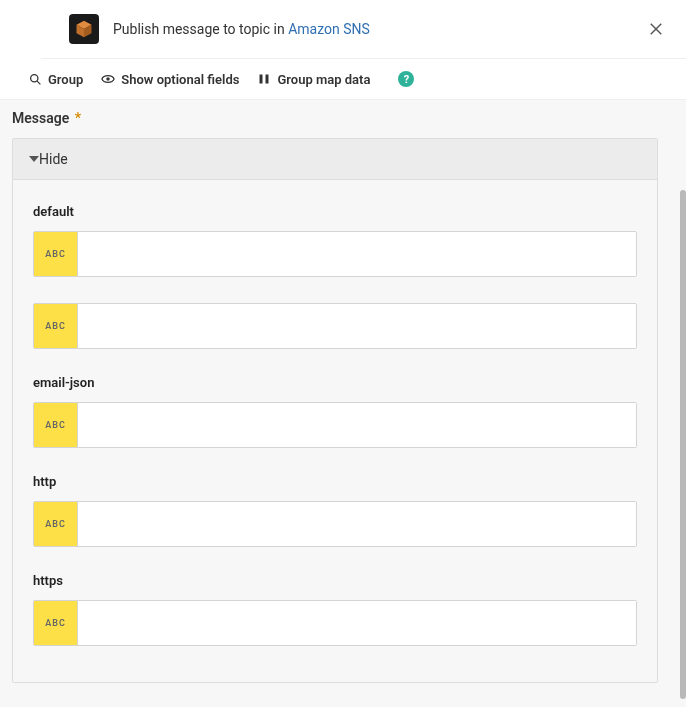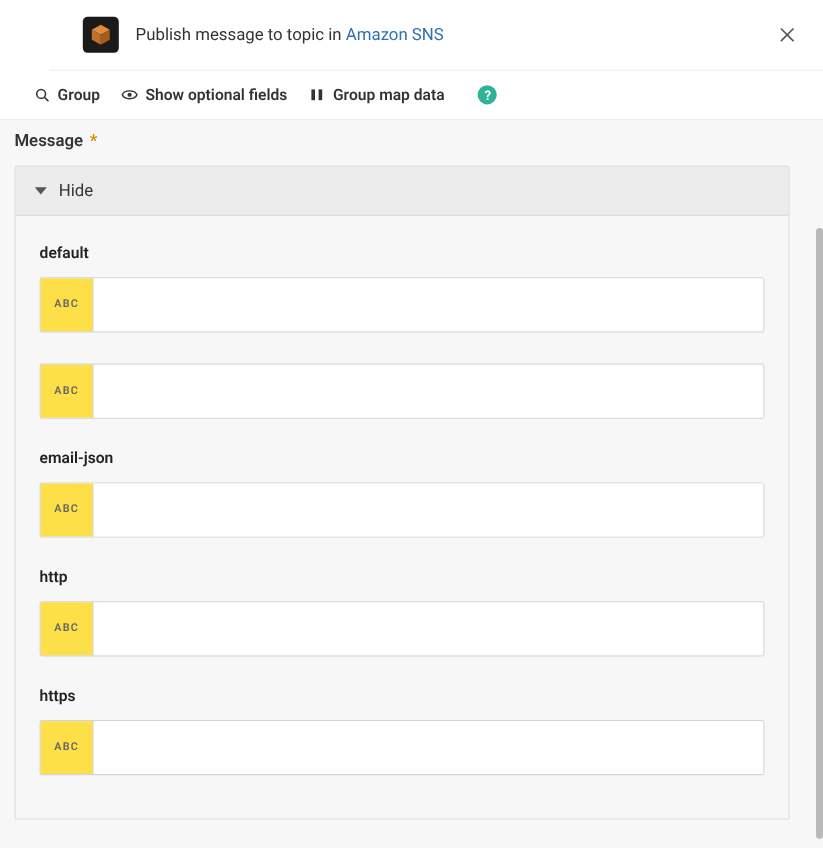--- a/index.html
+++ b/index.html
@@ -106,21 +106,20 @@
   .panel {
     border: 1px solid #ddd;
     border-radius: 2px;
     background: #f7f7f7;
   }
   .panel-header {
     background: #ececec;
     padding: 12px 16px;
     display: flex;
     align-items: center;
-    gap: 10px;
     cursor: pointer;
     font-size: 14px;
     color: #333;
     border-bottom: 1px solid #ddd;
   }
   .panel-header .chev {
     width: 0;
     height: 0;
     border-left: 5px solid transparent;
     border-right: 5px solid transparent;

